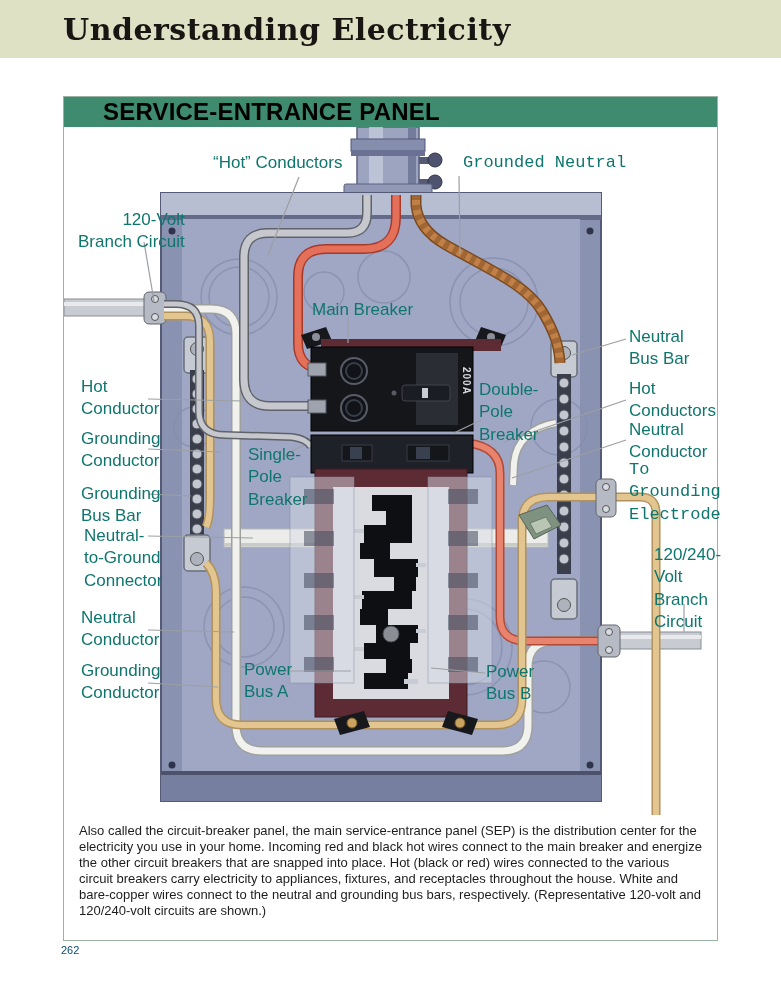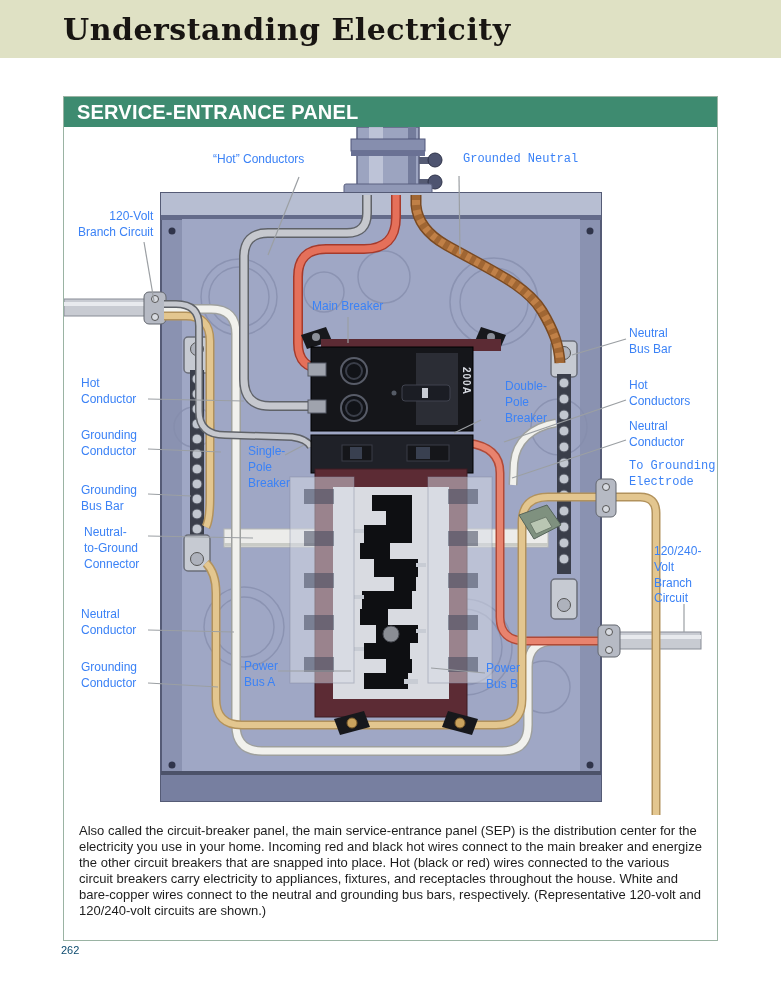--- a/index.html
+++ b/index.html
@@ -4,25 +4,25 @@
 <style>
   html,body{margin:0;padding:0;background:#fff;}
   .page{position:relative;width:781px;height:1000px;background:#ffffff;overflow:hidden;
         font-family:"Liberation Sans",sans-serif;}
   .banner{position:absolute;left:0;top:0;width:781px;height:58px;background:#dfe1c4;}
   .banner h1{margin:0;padding:12px 0 0 63px;font-family:"DejaVu Serif",serif;
              font-weight:bold;font-size:30px;letter-spacing:0.5px;color:#181512;}
   .figure{position:absolute;left:63px;top:96px;width:655px;height:845px;
           border:1.5px solid #9ab3a3;box-sizing:border-box;background:#fff;}
   .figure-header{position:absolute;left:0;top:0;width:100%;height:30px;background:#3e8b70;}
-  .figure-header span{display:block;padding-left:13px;line-height:30px;color:#ffffff;
-          font-weight:bold;font-size:20px;letter-spacing:0.2px;}
+  .figure-header span{display:block;padding-left:13px;line-height:30px;color:#000000;
+          font-weight:bold;font-size:24px;letter-spacing:0.2px;margin-left:26px;}
   .illustration{position:absolute;left:0;top:30px;width:655px;height:690px;}
   .illustration svg{position:absolute;left:0;top:0;}
-  .lbl{position:absolute;font-size:12px;line-height:1.32;color:#3b82f6;white-space:pre-line;}
+  .lbl{position:absolute;font-size:17px;line-height:1.32;color:#0f766e;white-space:pre-line;}
   .caption{position:absolute;left:15px;top:726px;width:624px;margin:0;
            font-size:13px;line-height:16px;color:#1d1d1d;}
   .page-number{position:absolute;left:61px;top:944px;font-size:11px;color:#0c4a6e;}
 </style>
 </head>
 <body>
 
 <div class="page">
 
   <div class="banner">
@@ -297,21 +297,21 @@
 
       <div class="lbl" style="left:149px;top:25px;">“Hot” Conductors</div>
       <div class="lbl" style="left:399px;top:25px;font-family:Liberation Mono, monospace;">Grounded Neutral</div>
       <div class="lbl" style="left:14px;top:82px;text-align:right;">120-Volt
 Branch Circuit</div>
       <div class="lbl" style="left:248px;top:172px;text-align:right;">Main Breaker</div>
       <div class="lbl" style="left:565px;top:199px;">Neutral
 Bus Bar</div>
       <div class="lbl" style="left:17px;top:249px;">Hot
 Conductor</div>
-      <div class="lbl" style="left:441px;top:252px;">Double-
+      <div class="lbl" style="left:415px;top:252px;">Double-
 Pole
 Breaker</div>
       <div class="lbl" style="left:565px;top:251px;">Hot
 Conductors</div>
       <div class="lbl" style="left:17px;top:301px;">Grounding
 Conductor</div>
       <div class="lbl" style="left:565px;top:292px;">Neutral
 Conductor</div>
       <div class="lbl" style="left:184px;top:317px;">Single-
 Pole

